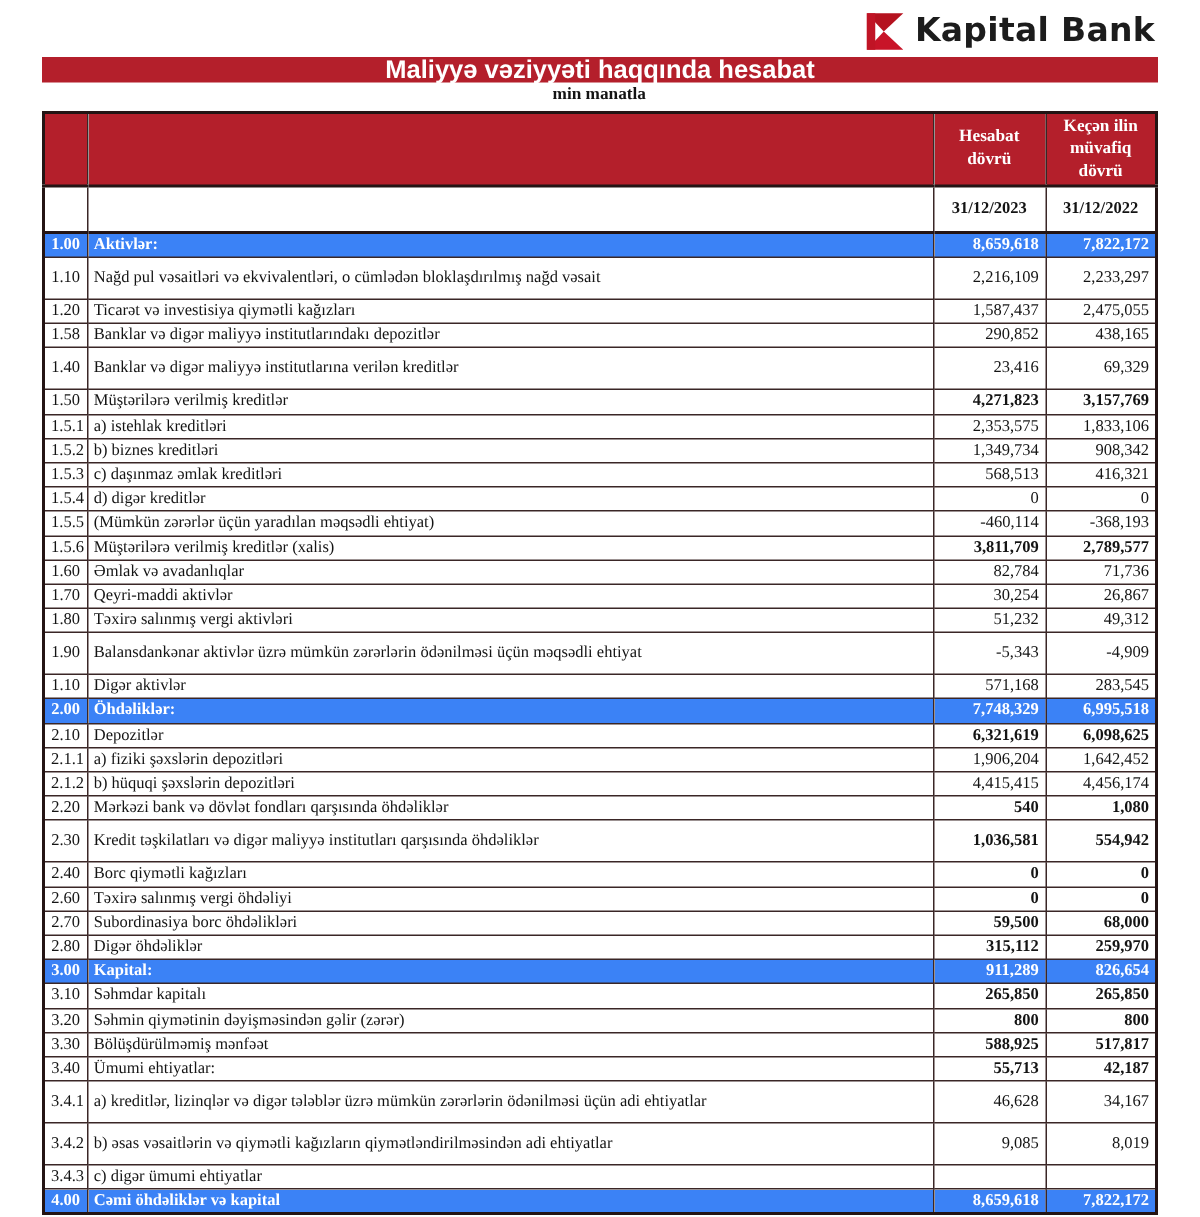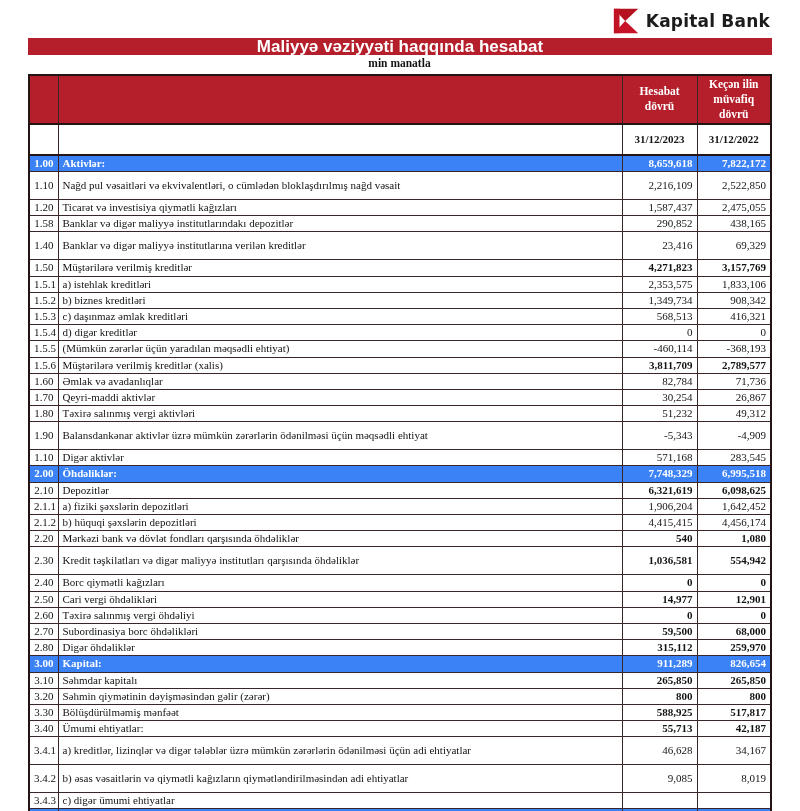--- a/index.html
+++ b/index.html
@@ -13,21 +13,21 @@
   }
   .page { padding: 0 28px; }
 
   
   .brand-bar {
     display: flex; justify-content: flex-end; align-items: center;
     gap: 7px; padding: 8px 2px 5px 0; height: 38px;
   }
   .brand-text {
     font-family: "DejaVu Sans", sans-serif;
-    font-weight: 700; font-size: 17px; color: #1c1c1c; letter-spacing: .2px;
+    font-weight: 700; font-size: 22px; color: #1c1c1c; letter-spacing: .2px;
   }
 
   
   .banner {
     background: #b41f2b; color: #ffffff;
     font-family: "Liberation Sans", sans-serif;
     font-weight: 700; font-size: 17px;
     text-align: center; line-height: 17px; height: 17px;
   }
   .unit-note {
@@ -109,21 +109,21 @@
         <tr class="section">
           <td class="c-num">1.00</td>
           <td class="c-label">Aktivlər:</td>
           <td class="c-val">8,659,618</td>
           <td class="c-val">7,822,172</td>
         </tr>
         <tr class="tall">
           <td class="c-num">1.10</td>
           <td class="c-label">Nağd pul vəsaitləri və  ekvivalentləri, o cümlədən bloklaşdırılmış nağd vəsait</td>
           <td class="c-val">2,216,109</td>
-          <td class="c-val">2,522,850</td>
+          <td class="c-val">2,233,297</td>
         </tr>
         <tr class="">
           <td class="c-num">1.20</td>
           <td class="c-label">Ticarət və investisiya qiymətli kağızları</td>
           <td class="c-val">1,587,437</td>
           <td class="c-val">2,475,055</td>
         </tr>
         <tr class="">
           <td class="c-num">1.58</td>
           <td class="c-label">Banklar və digər maliyyə institutlarındakı depozitlər</td>
@@ -244,26 +244,20 @@
           <td class="c-val">1,036,581</td>
           <td class="c-val">554,942</td>
         </tr>
         <tr class="boldvals">
           <td class="c-num">2.40</td>
           <td class="c-label">Borc qiymətli kağızları</td>
           <td class="c-val">0</td>
           <td class="c-val">0</td>
         </tr>
         <tr class="boldvals">
-          <td class="c-num">2.50</td>
-          <td class="c-label">Cari vergi öhdəlikləri</td>
-          <td class="c-val">14,977</td>
-          <td class="c-val">12,901</td>
-        </tr>
-        <tr class="boldvals">
           <td class="c-num">2.60</td>
           <td class="c-label">Təxirə salınmış vergi öhdəliyi</td>
           <td class="c-val">0</td>
           <td class="c-val">0</td>
         </tr>
         <tr class="boldvals">
           <td class="c-num">2.70</td>
           <td class="c-label">Subordinasiya borc öhdəlikləri</td>
           <td class="c-val">59,500</td>
           <td class="c-val">68,000</td>

